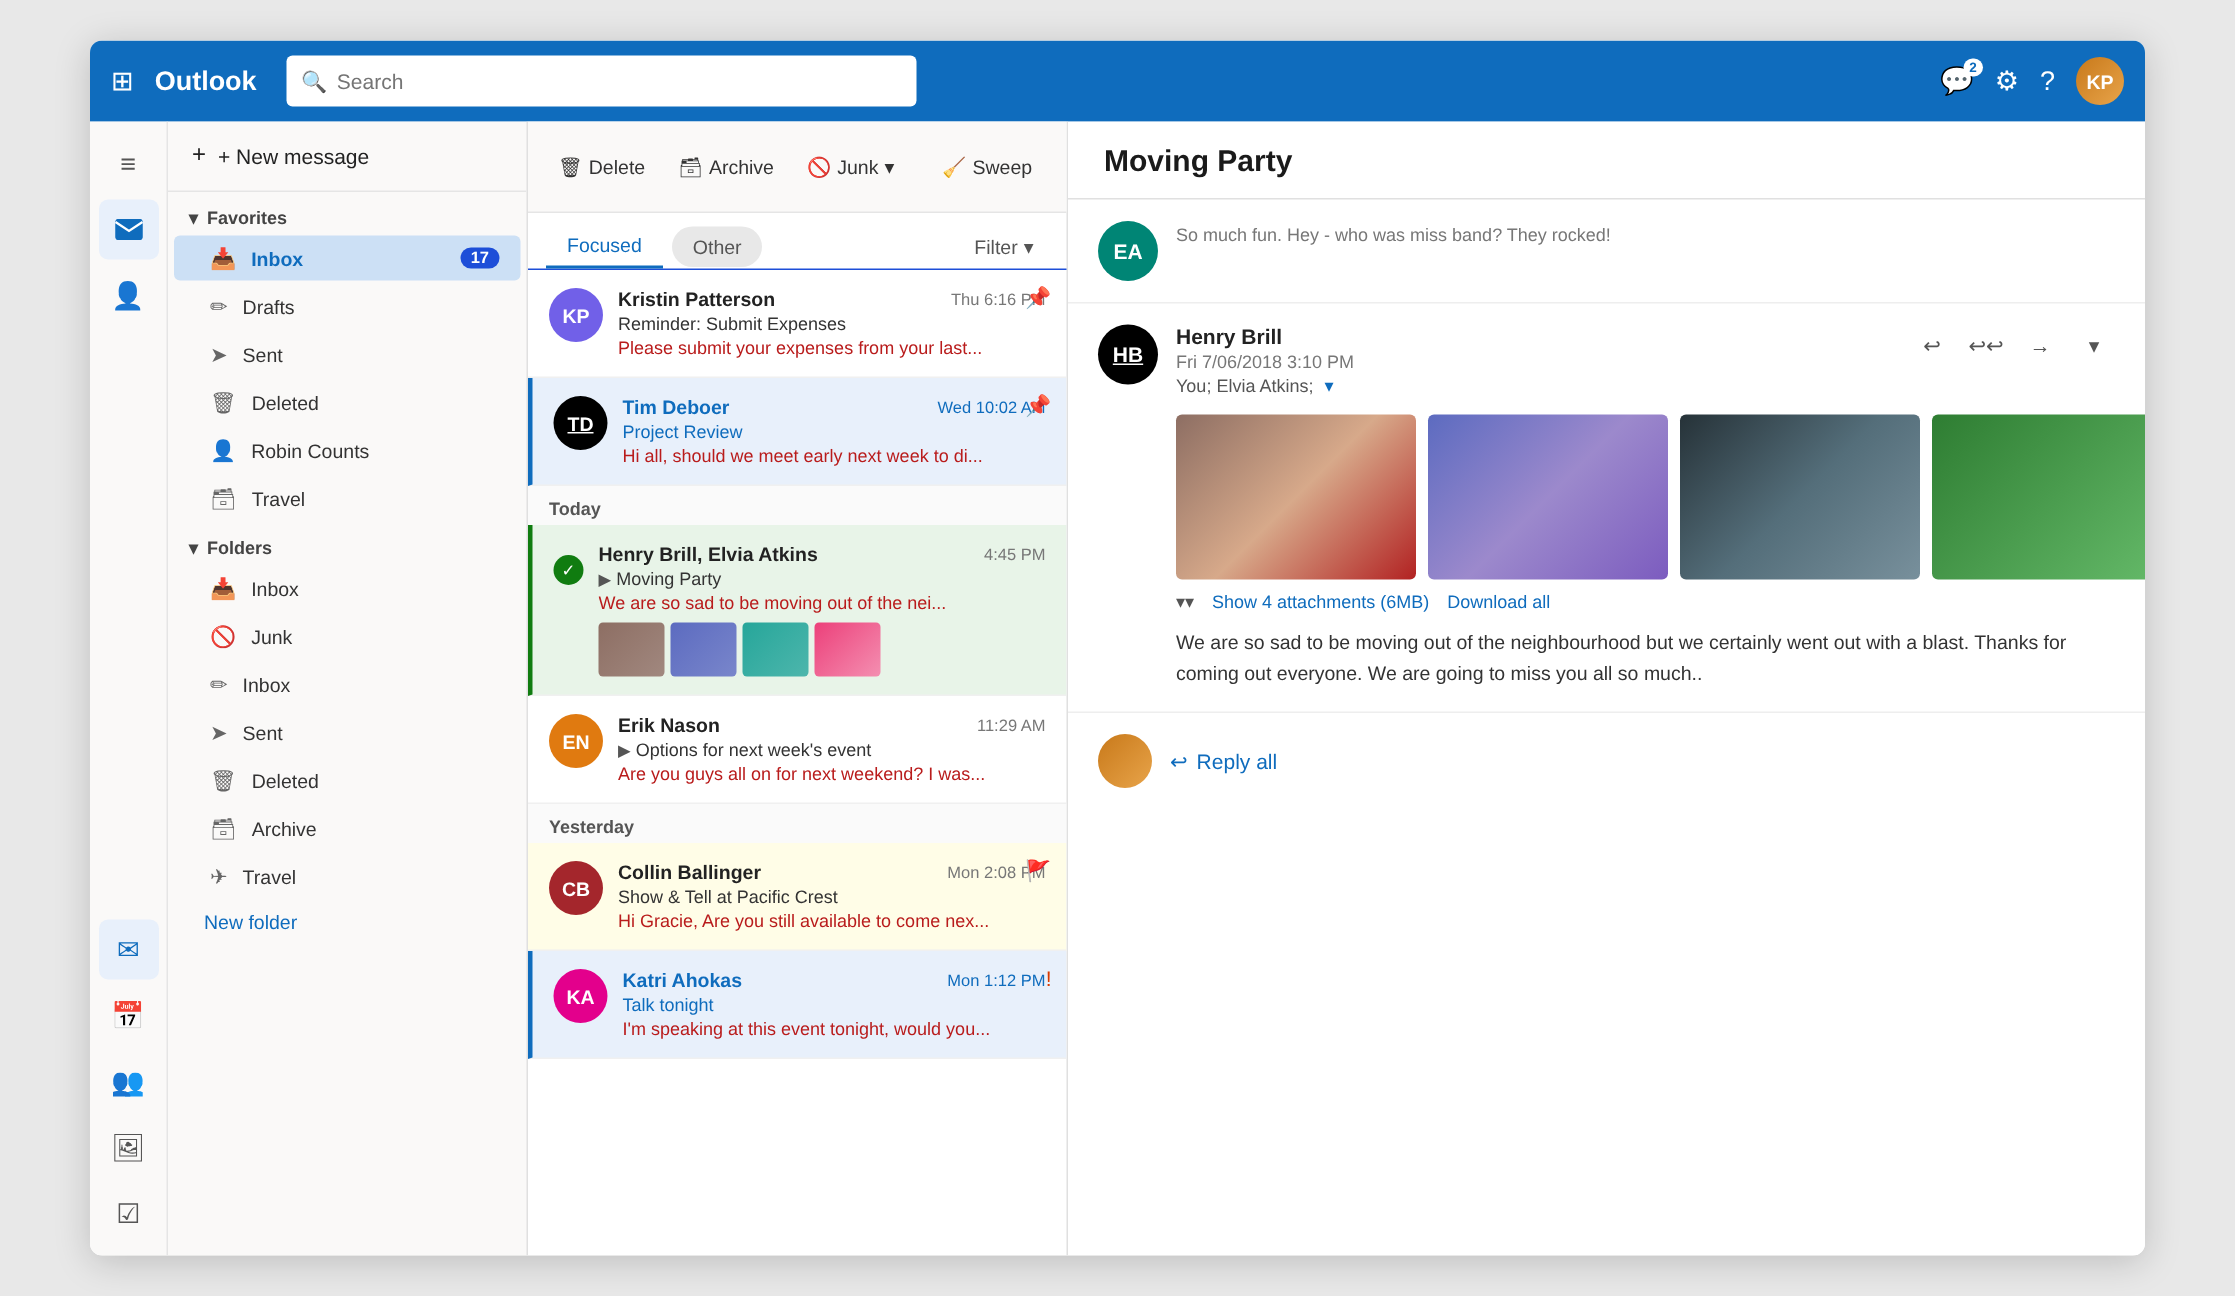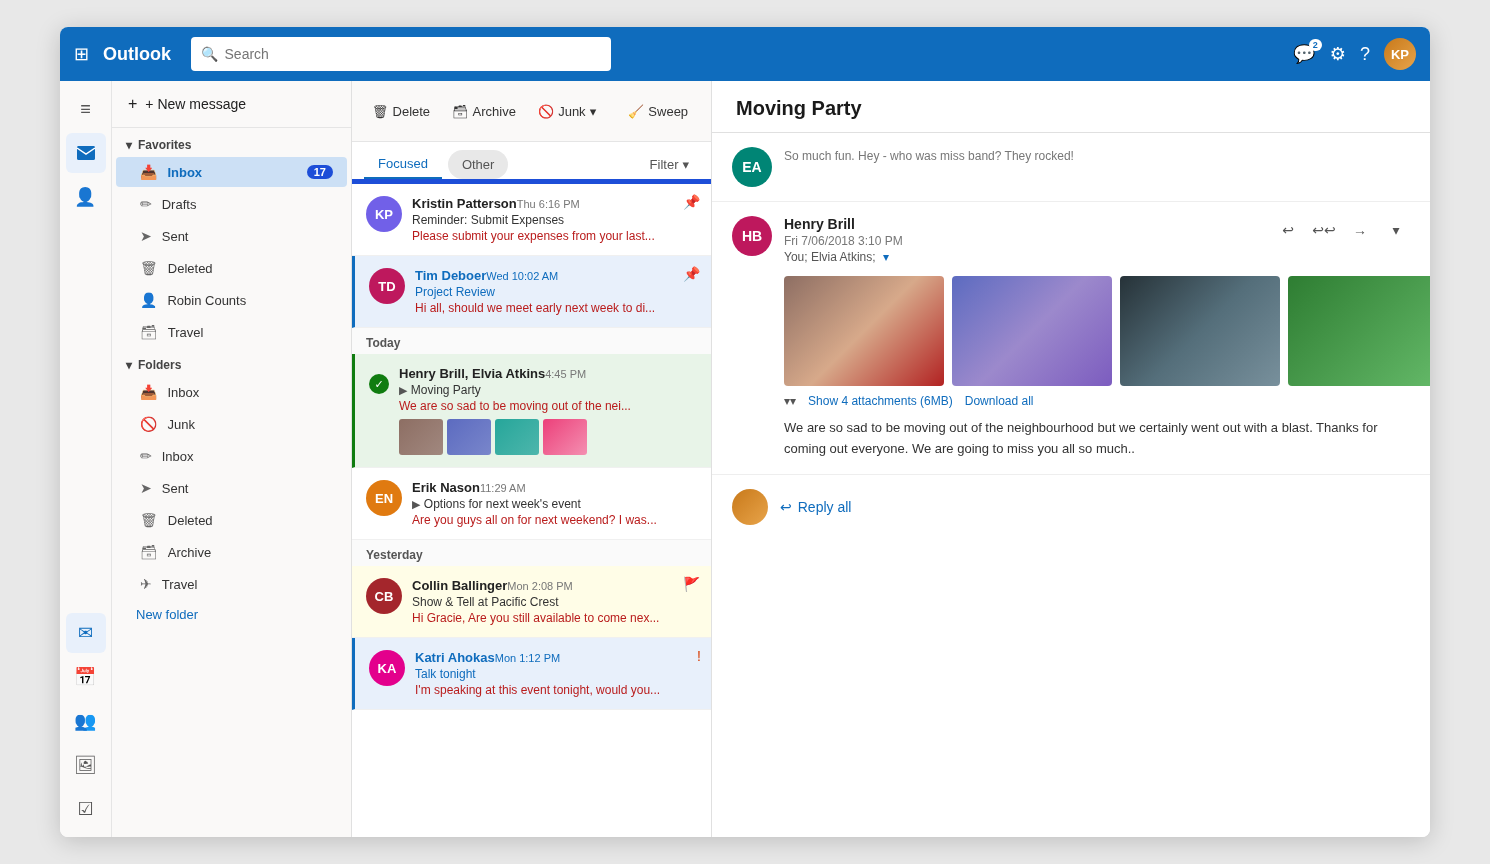--- a/index.html
+++ b/index.html
@@ -218,22 +218,23 @@
       font-size: 13px;
       color: #333;
       background: none;
       border: none;
     }
     .toolbar-btn.disabled { color: #bbb; cursor: default; }
     .toolbar-sep { width: 1px; height: 20px; background: #e0e0e0; margin: 0 2px; }
 
     .tabs-row {
       display: flex;
+      align-items: center;
       padding: 8px 12px 0;
-      border-bottom: 5px solid #1d4ed8;
+      border-bottom: 1px solid #1d4ed8;
       gap: 6px;
     }
     .tab {
       padding: 6px 14px;
       border-radius: 20px;
       cursor: pointer;
       font-size: 13px;
       font-weight: 500;
       border: none;
       background: none;
@@ -271,21 +272,21 @@
       border-radius: 50%;
       flex-shrink: 0;
       display: flex;
       align-items: center;
       justify-content: center;
       font-size: 13px;
       font-weight: bold;
       color: #fff;
     }
     .email-body { flex: 1; min-width: 0; }
-    .email-header { display: flex; align-items: center; }
+    .email-header { display: flex; align-items: center; justify-content: space-between; }
     .email-sender { font-weight: 600; font-size: 13px; color: #222; }
     .email-sender.blue { color: #0f6cbd; }
     .email-time { font-size: 11px; color: #777; }
     .email-subject { font-size: 12px; font-weight: 500; color: #333; margin: 2px 0; }
     .email-subject.blue { color: #0f6cbd; }
     .email-preview { font-size: 12px; color: #b91c1c; white-space: nowrap; overflow: hidden; text-overflow: ellipsis; }
     .email-pin { position: absolute; top: 10px; right: 10px; color: #888; font-size: 14px; }
     .email-flag { position: absolute; top: 10px; right: 10px; color: #d83b01; font-size: 14px; }
     .email-exclaim { position: absolute; top: 10px; right: 10px; color: #d83b01; font-size: 14px; }
 
@@ -422,21 +423,21 @@
       align-items: center;
       gap: 6px;
       color: #0f6cbd;
       font-size: 14px;
       font-weight: 500;
       cursor: pointer;
     }
 
     .detail-scroll { flex: 1; overflow-y: auto; }
 
-    .av-blue { background: #be185d; }
+    .av-blue { background: #000000; text-decoration: underline; }
     .av-orange { background: #e07a10; }
     .av-purple { background: #7160e8; }
     .av-teal { background: #008575; }
     .av-red { background: #a4262c; }
     .av-pink { background: #e3008c; }
   </style>
 </head>
 <body>
 
 <div class="app-window">

